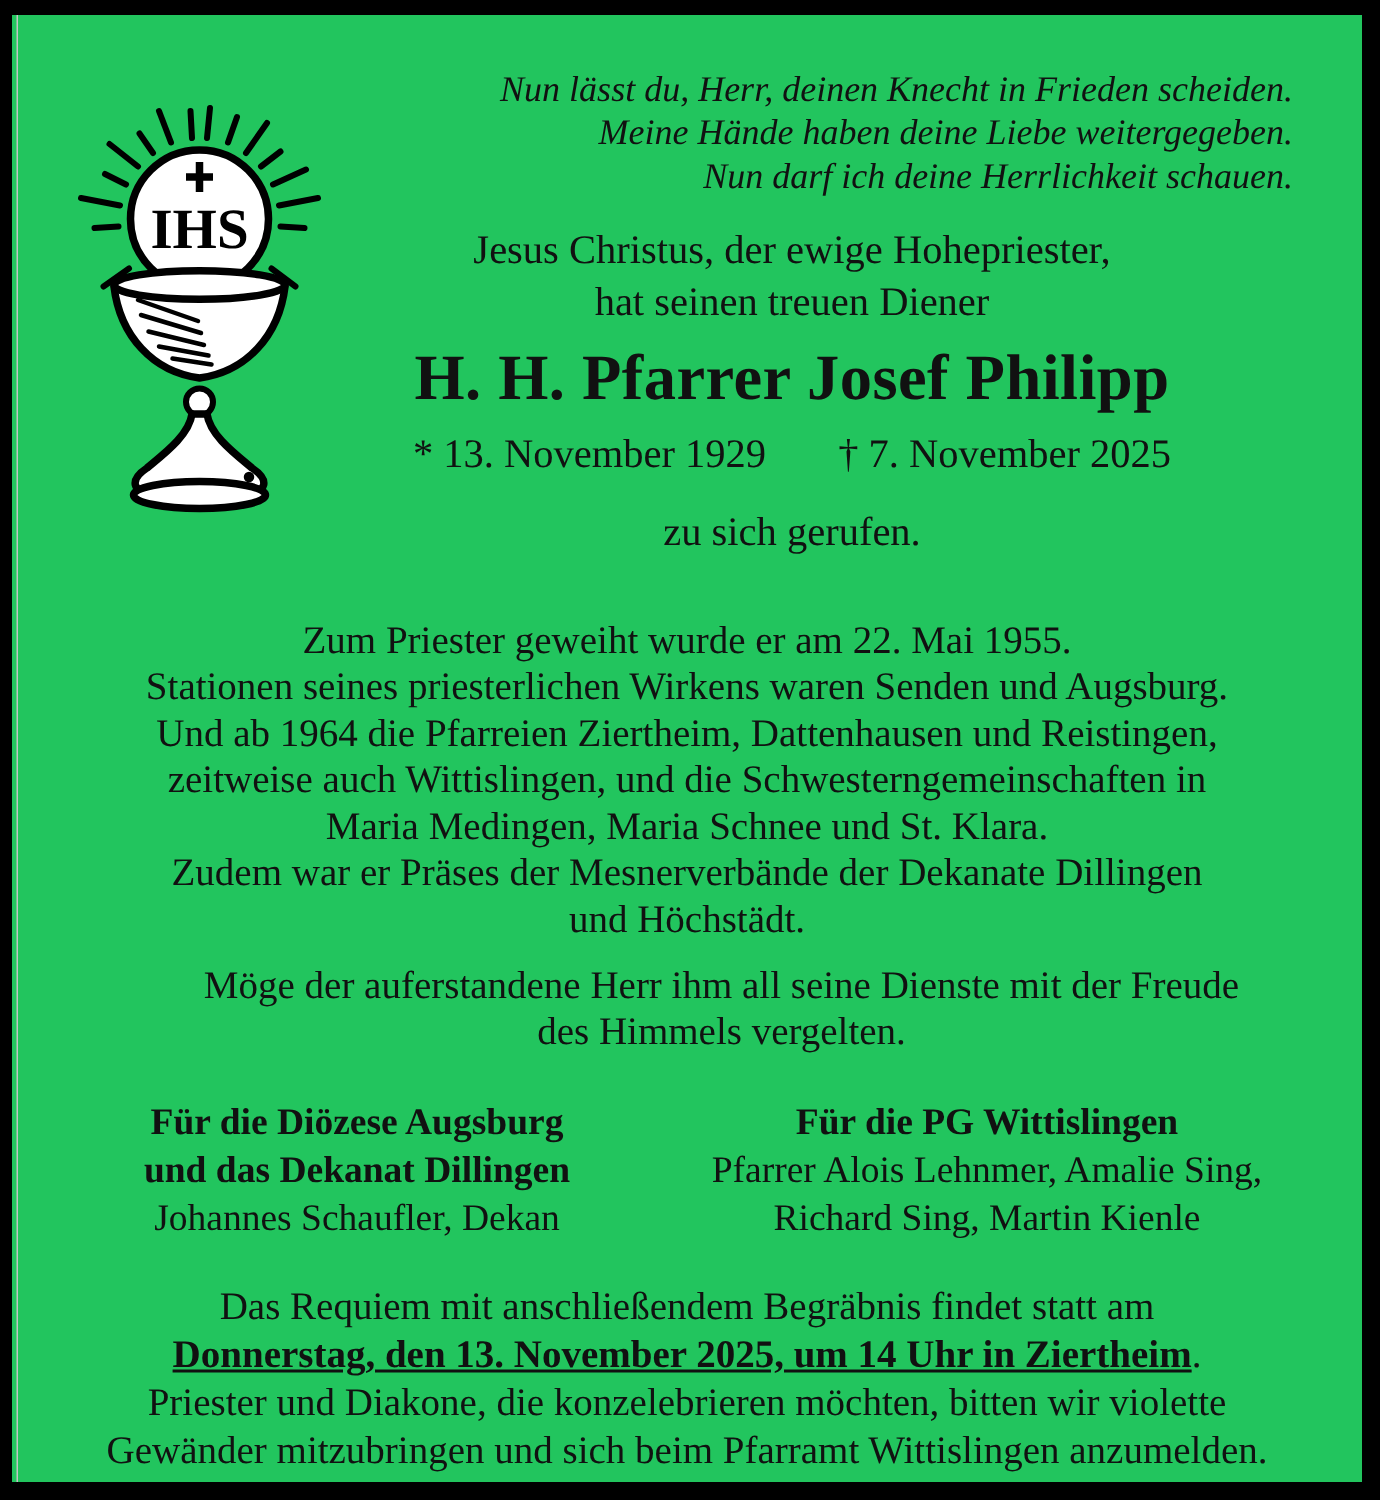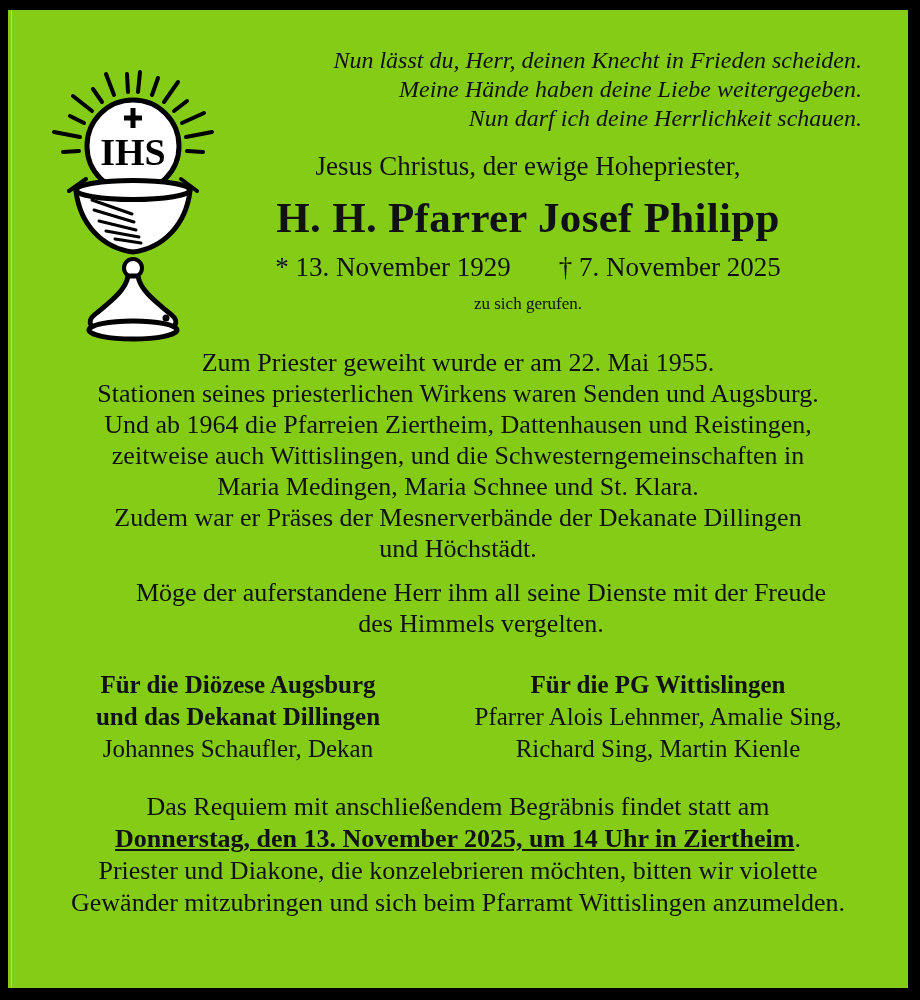--- a/index.html
+++ b/index.html
@@ -7,21 +7,21 @@
     width: 920px; height: 1000px;
     background: #000;
     font-family: "Liberation Serif", serif;
     color: #111;
     position: relative;
     overflow: hidden;
   }
   .card {
     position: absolute;
     left: 8px; top: 10px; right: 12px; bottom: 12px;
-    background: #84cc16;
+    background: #22c55e;
   }
   .card::before {
     content: "";
     position: absolute;
     left: 3px; top: 0; bottom: 0;
     width: 1px;
     background: #c4c4c4;
   }
   .line { white-space: nowrap; }
 
@@ -49,24 +49,24 @@
   .intro { font-size: 27px; line-height: 35px; }
   .name {
     font-size: 43px;
     font-weight: 700;
     line-height: 52px;
     margin-top: 8px;
     letter-spacing: 0.3px;
   }
   .dates { font-size: 27px; line-height: 34px; margin-top: 6px; }
   .dates .death-date { display: inline-block; margin-left: 48px; }
-  .called { font-size: 17px; line-height: 34px; margin-top: 3px; }
+  .called { font-size: 27px; line-height: 34px; margin-top: 18px; }
 
   .bio {
-    margin-top: 26px;
+    margin-top: 40px;
     text-align: center;
     font-size: 26px;
     line-height: 31px;
   }
   .blessing {
     margin-top: 13px;
     text-align: center;
     font-size: 26px;
     line-height: 31px;
     margin-left: 46px;
@@ -135,20 +135,21 @@
       <ellipse cx="97" cy="122" rx="57" ry="9.5" fill="#fff" stroke="#000" stroke-width="5"></ellipse>
       <circle cx="97" cy="200" r="9" fill="#fff" stroke="#000" stroke-width="4"></circle>
       <path d="M92 208 C90 222 74 234 62 244 C50 252 52 260 66 262 L128 262 C142 260 144 252 132 244 C120 234 104 222 102 208 Z" fill="#fff" stroke="#000" stroke-width="5" stroke-linejoin="round"></path>
       <ellipse cx="97" cy="262" rx="44" ry="9" fill="#fff" stroke="#000" stroke-width="5"></ellipse>
       <circle cx="130" cy="250" r="3.5" fill="#000"></circle>
     </svg>
   </div>
 
   <div class="head">
     <div class="intro line">Jesus Christus, der ewige Hohepriester,</div>
+    <div class="intro line">hat seinen treuen Diener</div>
     <div class="name line">H. H. Pfarrer Josef Philipp</div>
     <div class="dates line">
       <span class="birth-date">* 13. November 1929</span><span class="death-date">† 7. November 2025</span>
     </div>
     <div class="called line">zu sich gerufen.</div>
   </div>
 
   <div class="bio">
     <div class="line">Zum Priester geweiht wurde er am 22. Mai 1955.</div>
     <div class="line">Stationen seines priesterlichen Wirkens waren Senden und Augsburg.</div>

